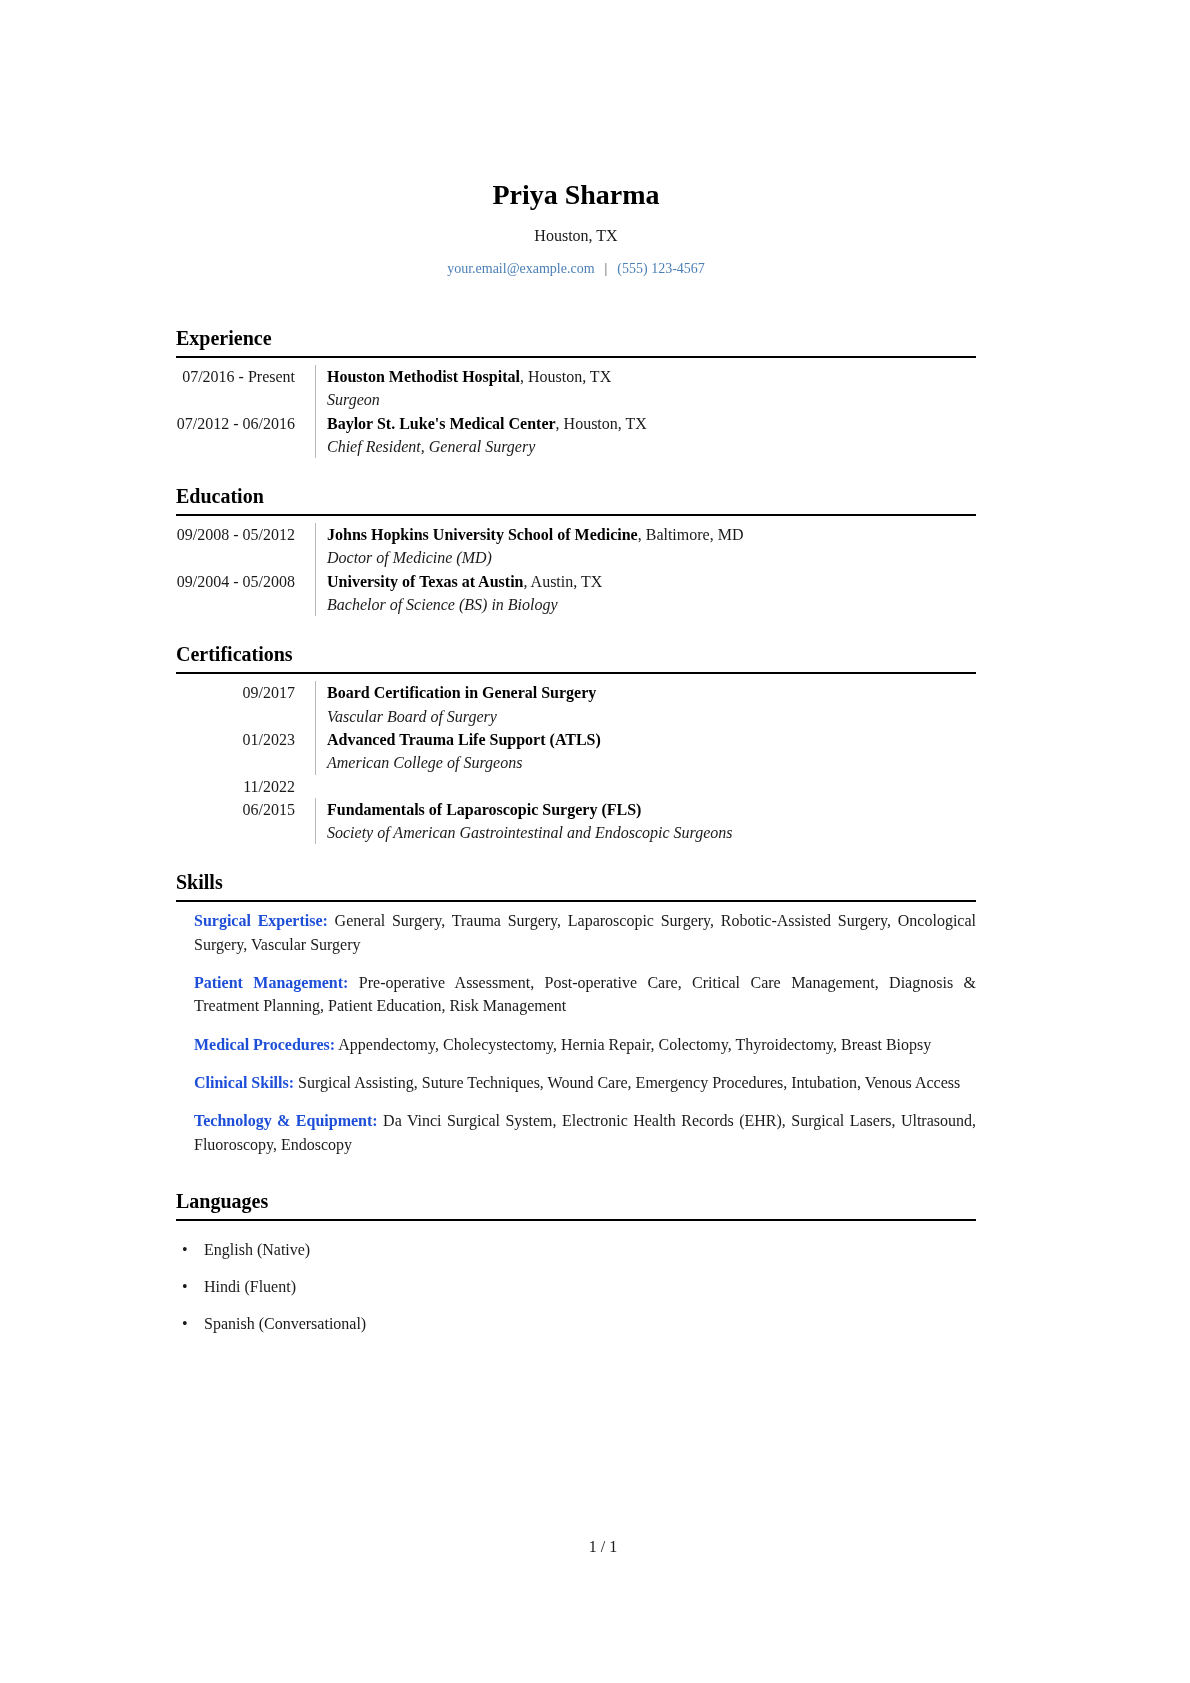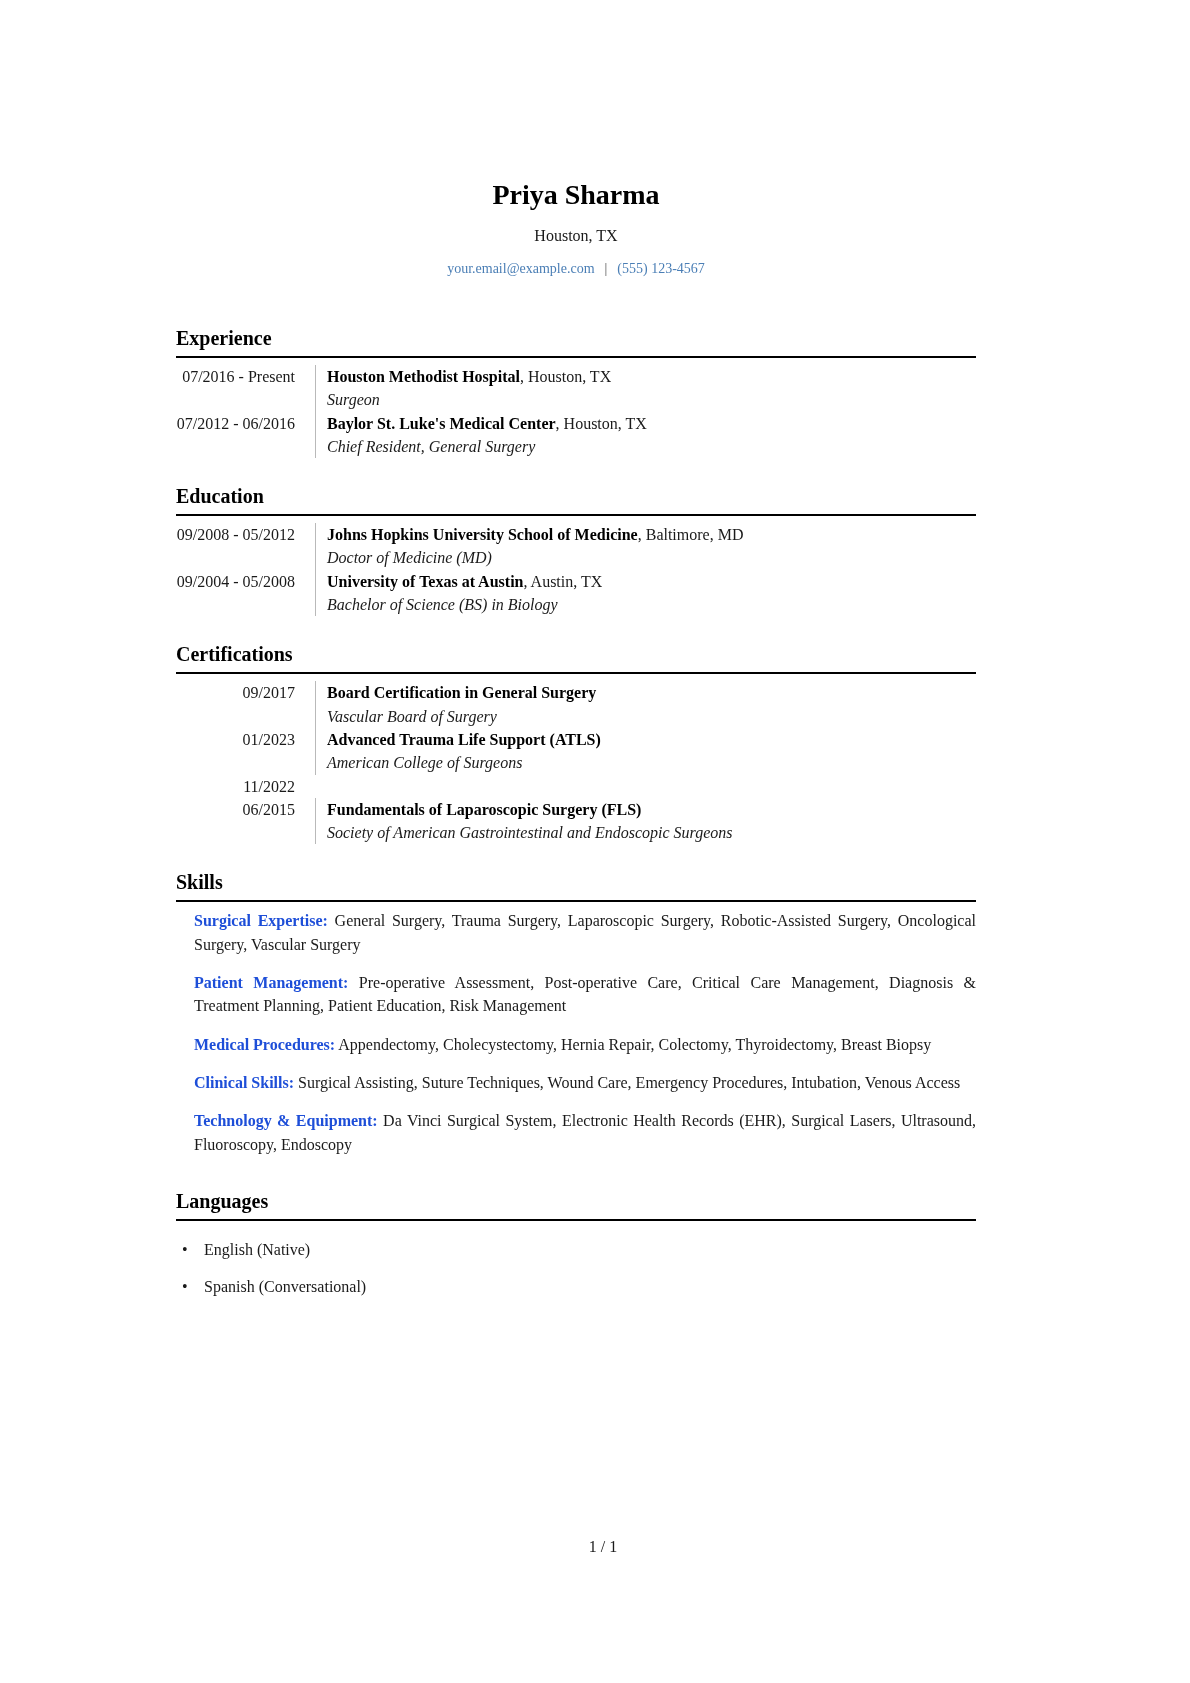--- a/index.html
+++ b/index.html
@@ -136,19 +136,20 @@
     <p class="skill"><span class="slabel">Patient Management:</span><span> Pre-operative Assessment, Post-operative Care, Critical Care Management, Diagnosis &amp; Treatment Planning, Patient Education, Risk Management</span></p>
     <p class="skill"><span class="slabel">Medical Procedures:</span><span> Appendectomy, Cholecystectomy, Hernia Repair, Colectomy, Thyroidectomy, Breast Biopsy</span></p>
     <p class="skill"><span class="slabel">Clinical Skills:</span><span> Surgical Assisting, Suture Techniques, Wound Care, Emergency Procedures, Intubation, Venous Access</span></p>
     <p class="skill"><span class="slabel">Technology &amp; Equipment:</span><span> Da Vinci Surgical System, Electronic Health Records (EHR), Surgical Lasers, Ultrasound, Fluoroscopy, Endoscopy</span></p>
   </section>
 
   <section class="lang">
     <h2>Languages</h2>
     <ul class="langs">
       <li>English (Native)</li>
+      <li>Hindi (Fluent)</li>
       <li>Spanish (Conversational)</li>
     </ul>
   </section>
 
 </div>
 
 <div class="footer">1 / 1</div>
 
 </body></html>

